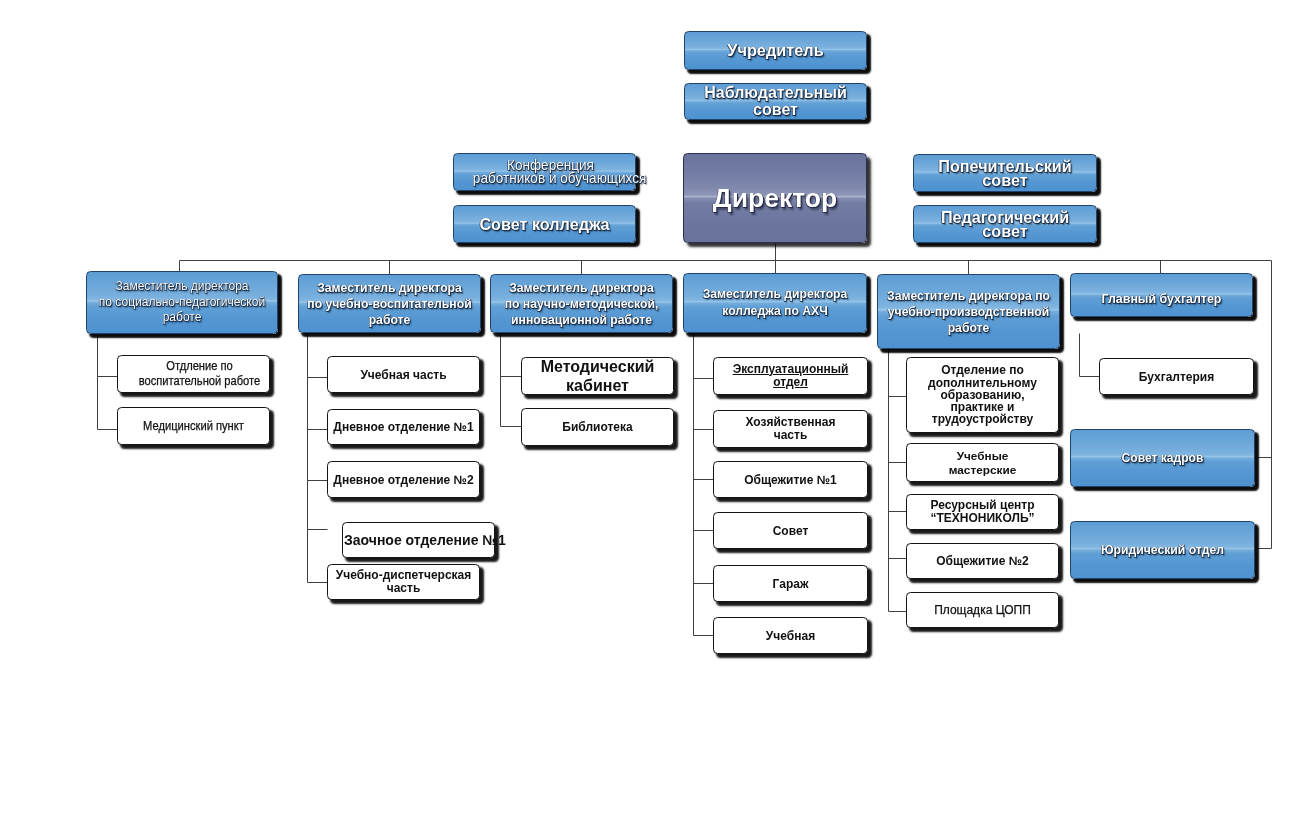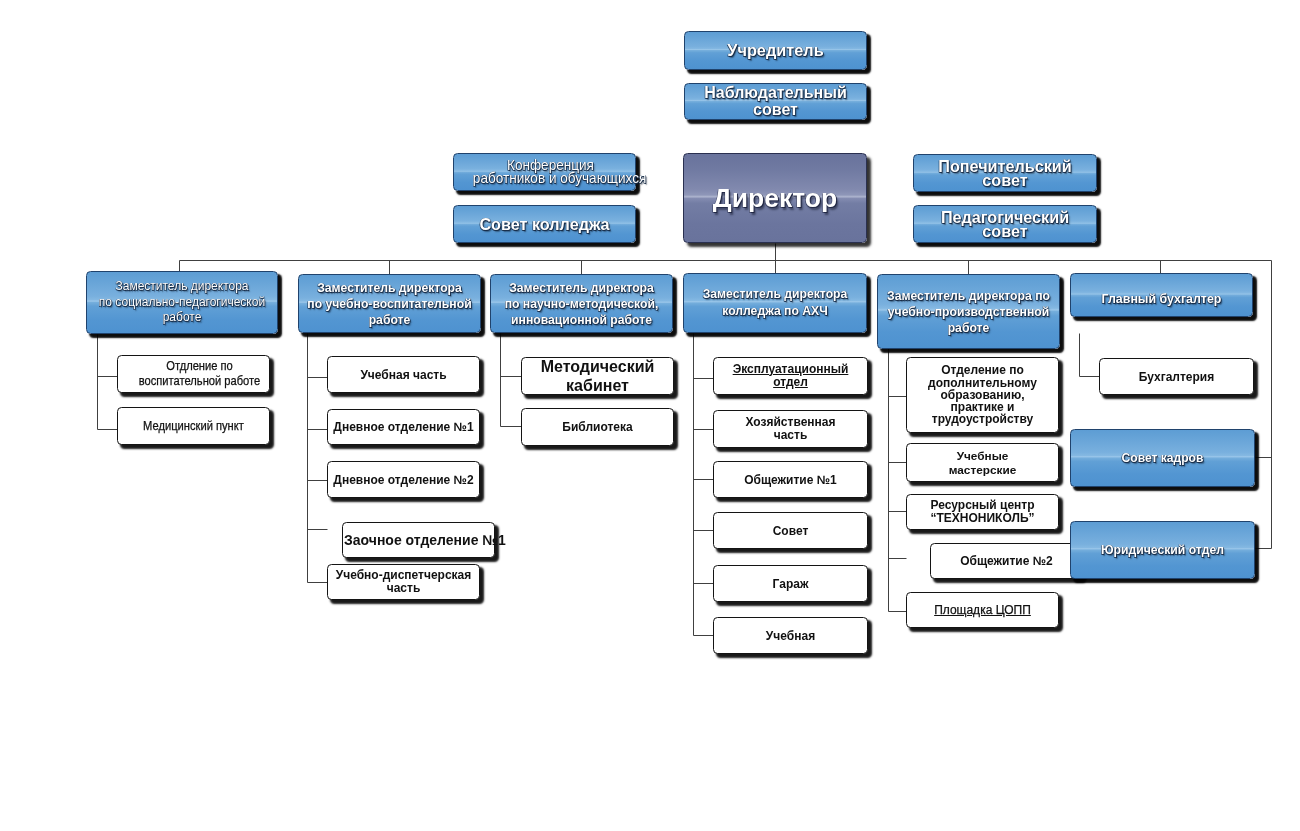--- a/index.html
+++ b/index.html
@@ -234,24 +234,24 @@
     </div>
     <div class="node plain" style="left: 906px; top: 357px; width: 153px; height: 76px; font-size: 12px; line-height: 12.3px;">
       <span class="lbl">Отделение по<br>дополнительному<br>образованию,<br>практике и<br>трудоустройству</span>
     </div>
     <div class="node plain" style="left: 906px; top: 494px; width: 153px; height: 36px; font-size: 12px; line-height: 12.8px;">
       <span class="lbl">Ресурсный центр<br>“ТЕХНОНИКОЛЬ”</span>
     </div>
     <div class="node plain" style="left: 906px; top: 443px; width: 153px; height: 39px; font-size: 11.8px; line-height: 14px;">
       <span class="lbl">Учебные<br>мастерские</span>
     </div>
-    <div class="node plain" style="left: 906px; top: 543px; width: 153px; height: 36px; font-size: 12px; line-height: 14px; margin-left: 24px;">
+    <div class="node plain" style="left: 906px; top: 543px; width: 153px; height: 36px; font-size: 12px; line-height: 14px;">
       <span class="lbl">Общежитие №2</span>
     </div>
-    <div class="node plain" style="left: 906px; top: 592px; width: 153px; height: 36px; font-size: 12px; line-height: 14px; font-weight: normal; text-decoration: underline; -webkit-text-stroke: 0.25px currentcolor;">
+    <div class="node plain" style="left: 906px; top: 592px; width: 153px; height: 36px; font-size: 12px; line-height: 14px; font-weight: normal; -webkit-text-stroke: 0.25px currentcolor;">
       <span class="lbl">Площадка  ЦОПП</span>
     </div>
     <div class="node plain" style="left: 1099px; top: 358px; width: 155px; height: 37px; font-size: 12px; line-height: 14px;">
       <span class="lbl">Бухгалтерия</span>
     </div>
     <div class="node blue" style="left: 1070px; top: 429px; width: 185px; height: 58px; font-size: 12.1px; line-height: 16px;">
       <span class="lbl">Совет кадров</span>
     </div>
     <div class="node blue" style="left: 1070px; top: 521px; width: 185px; height: 58px; font-size: 12.2px; line-height: 16px;">
       <span class="lbl">Юридический отдел</span>

